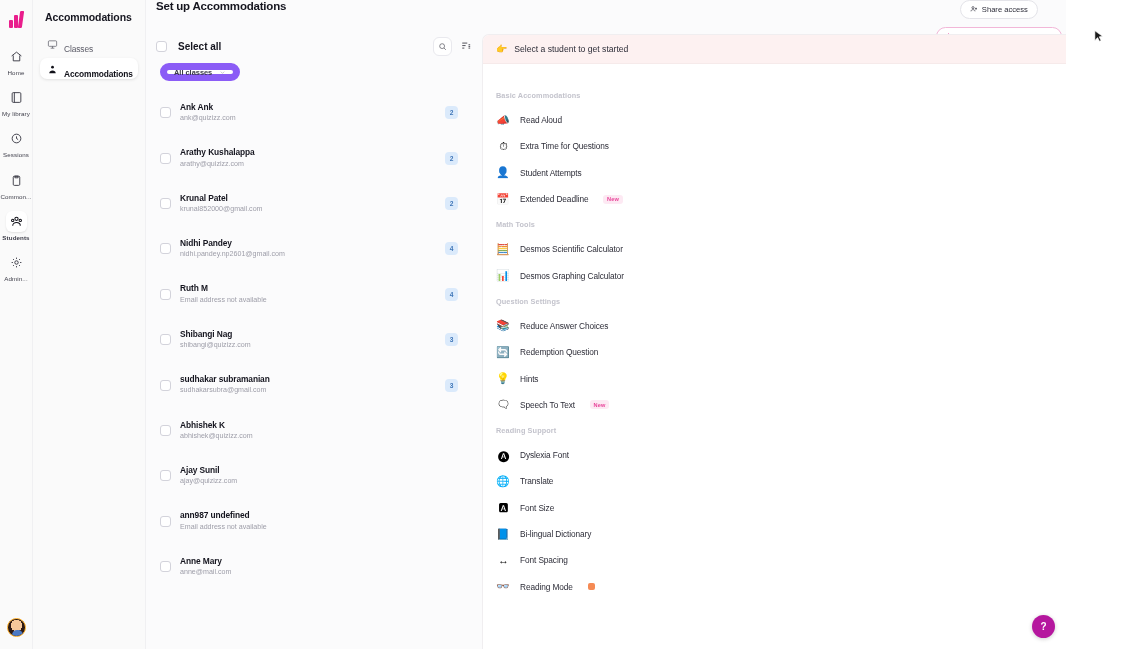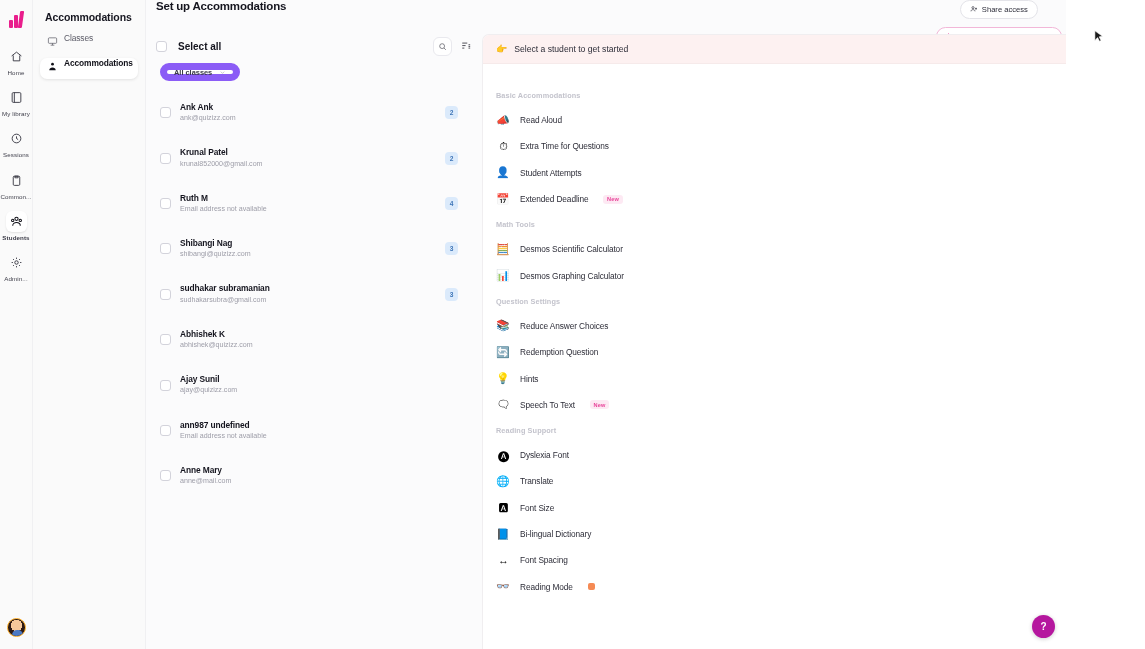--- a/index.html
+++ b/index.html
@@ -35,21 +35,21 @@
     position:absolute; bottom:12px; left:7px; width:19px;height:19px;border-radius:50%;
     background: radial-gradient(circle at 50% 38%, #f6c89a 0 42%, #2d1a14 43% 100%);
     border:1.5px solid #f5a623; overflow:hidden;
   }
   .avatar::after{ content:""; position:absolute; left:4px; bottom:0; width:11px;height:6px;border-radius:5px 5px 0 0;background:#4a78c4;}
 
   
   .subnav { width:113px; flex:0 0 113px; background:#fafafa; border-right:1px solid #f0f0f2; padding:9px 7px 0 7px; }
   .subnav-title { font-size:10.5px; font-weight:700; color:#15151f; margin:2px 0 10px 5px; letter-spacing:-.1px; }
   .sub-item {
-    display:flex; align-items:flex-start; gap:6px; height:21px; padding:0 7px;
+    display:flex; align-items:flex-end; gap:6px; height:21px; padding:0 7px;
     border-radius:7px; margin-bottom:4px; cursor:pointer;
   }
   .sub-item.active { background:#ffffff; box-shadow:0 1px 3px rgba(0,0,0,.10); }
   .sub-item svg { width:11px;height:11px;stroke:#55555f;fill:none;stroke-width:1.5;flex:0 0 11px;}
   .sub-item.active svg { stroke:#101018; }
   .sub-lbl { font-size:8.4px; color:#5a5a66; letter-spacing:-.1px;}
   .sub-item.active .sub-lbl { color:#101018; font-weight:700; }
 
   
   .main { flex:1; display:flex; flex-direction:column; background:#fbfbfc; min-width:0; position:relative;}
@@ -291,24 +291,40 @@
               <div class="cb"></div>
               <div class="st-text">
                 <div class="st-name">Ank Ank</div>
                 <div class="st-mail">ank@quizizz.com</div>
               </div>
               <div class="st-badge">2</div>
             </div>
             <div class="student">
               <div class="cb"></div>
               <div class="st-text">
+                <div class="st-name">Arathy Kushalappa</div>
+                <div class="st-mail">arathy@quizizz.com</div>
+              </div>
+              <div class="st-badge">2</div>
+            </div>
+            <div class="student">
+              <div class="cb"></div>
+              <div class="st-text">
                 <div class="st-name">Krunal Patel</div>
                 <div class="st-mail">krunal852000@gmail.com</div>
               </div>
               <div class="st-badge">2</div>
+            </div>
+            <div class="student">
+              <div class="cb"></div>
+              <div class="st-text">
+                <div class="st-name">Nidhi Pandey</div>
+                <div class="st-mail">nidhi.pandey.np2601@gmail.com</div>
+              </div>
+              <div class="st-badge">4</div>
             </div>
             <div class="student">
               <div class="cb"></div>
               <div class="st-text">
                 <div class="st-name">Ruth M</div>
                 <div class="st-mail">Email address not available</div>
               </div>
               <div class="st-badge">4</div>
             </div>
             <div class="student">

